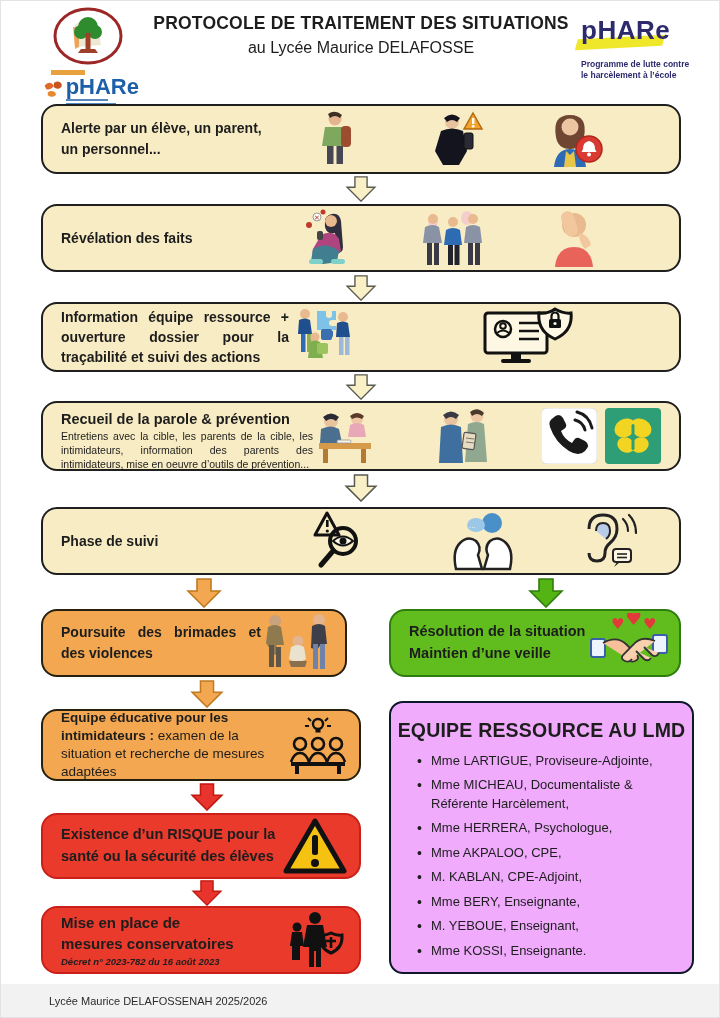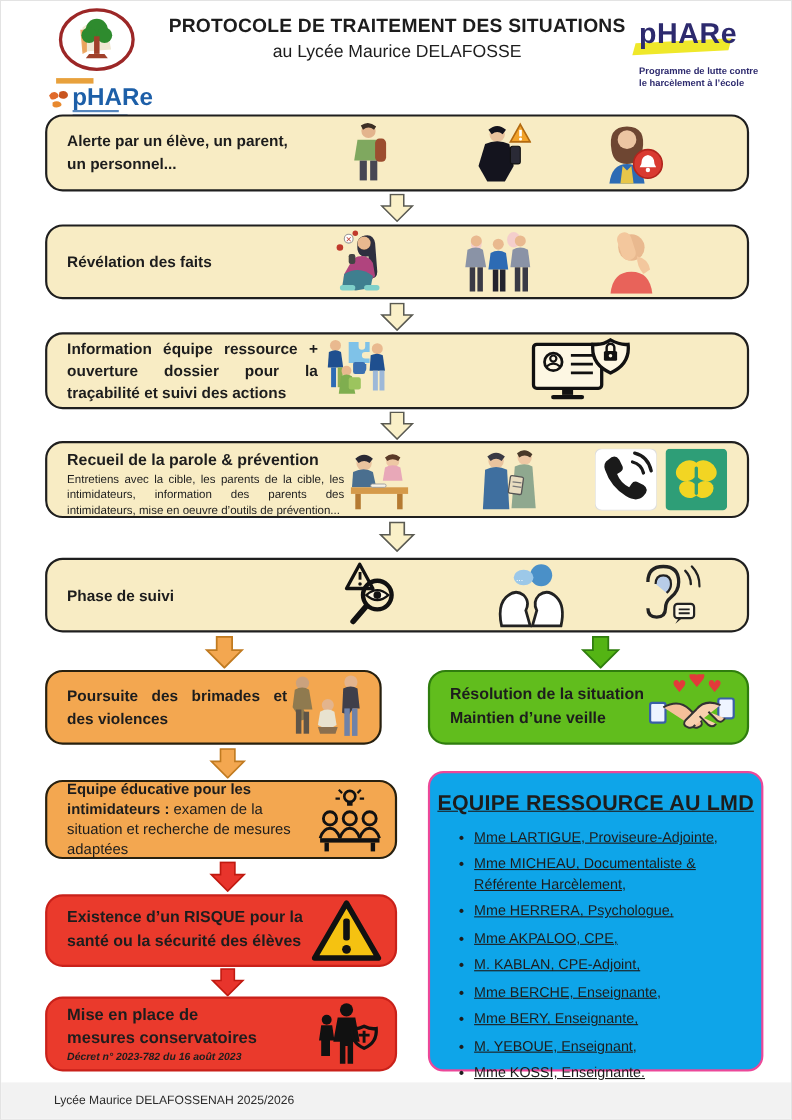--- a/index.html
+++ b/index.html
@@ -36,21 +36,21 @@
     background:#f8ecc4; display:flex; align-items:center; padding:6px 18px;
   }
   .fbox .txt { font-weight:bold; font-size:14px; line-height:1.5; }
   .box-icon { position:absolute; top:50%; transform:translateY(-50%); }
 
   .small-body { font-size:10.5px; font-weight:normal; line-height:1.3; text-align:justify; margin-top:2px; }
 
   .orange { background:#f3a750; border-color:#27200f; }
   .green  { background:#61bd1d; border-color:#2f7d0e; }
   .red    { background:#ea3a2c; border-color:#c9211a; }
-  .graybx { background:#0ea5e9; border:2px solid #ec4899; border-radius:14px;text-decoration:underline; }
+  .graybx { background:#f0abfc; border:2px solid #0f172a; border-radius:14px; }
 
   
   svg.arrow { position:absolute; }
   .arr-cream  polygon { fill:#faf0c8; stroke:#5a5a52; stroke-width:1.6; }
   .arr-orange polygon { fill:#f3a750; stroke:#c07a20; stroke-width:1.6; }
   .arr-green  polygon { fill:#54b414; stroke:#2f7d0e; stroke-width:1.6; }
   .arr-red    polygon { fill:#e8342c; stroke:#c01910; stroke-width:1.6; }
 
   
   .res-title { font-size:19.5px; font-weight:bold; text-align:center; margin:16px 6px 10px 6px; letter-spacing:.2px;}
@@ -413,21 +413,20 @@
 </div>
 
 <div class="graybx abs" style="left:388px; top:700px; width:305px; height:273px;">
   <div class="res-title">EQUIPE RESSOURCE AU LMD</div>
   <ul class="res-list">
       <li><span>Mme LARTIGUE, Proviseure-Adjointe,</span></li>
       <li><span>Mme MICHEAU, Documentaliste &amp; Référente Harcèlement,</span></li>
       <li><span>Mme HERRERA, Psychologue,</span></li>
       <li><span>Mme AKPALOO, CPE,</span></li>
       <li><span>M. KABLAN, CPE-Adjoint,</span></li>
-      <li><span>Mme BERCHE, Enseignante,</span></li>
       <li><span>Mme BERY, Enseignante,</span></li>
       <li><span>M. YEBOUE, Enseignant,</span></li>
       <li><span>Mme KOSSI, Enseignante.</span></li>
     </ul>
 </div>
 
 <div class="footer">
   <span>Lycée Maurice DELAFOSSE</span>
   <span>NAH 2025/2026</span>
 </div>

